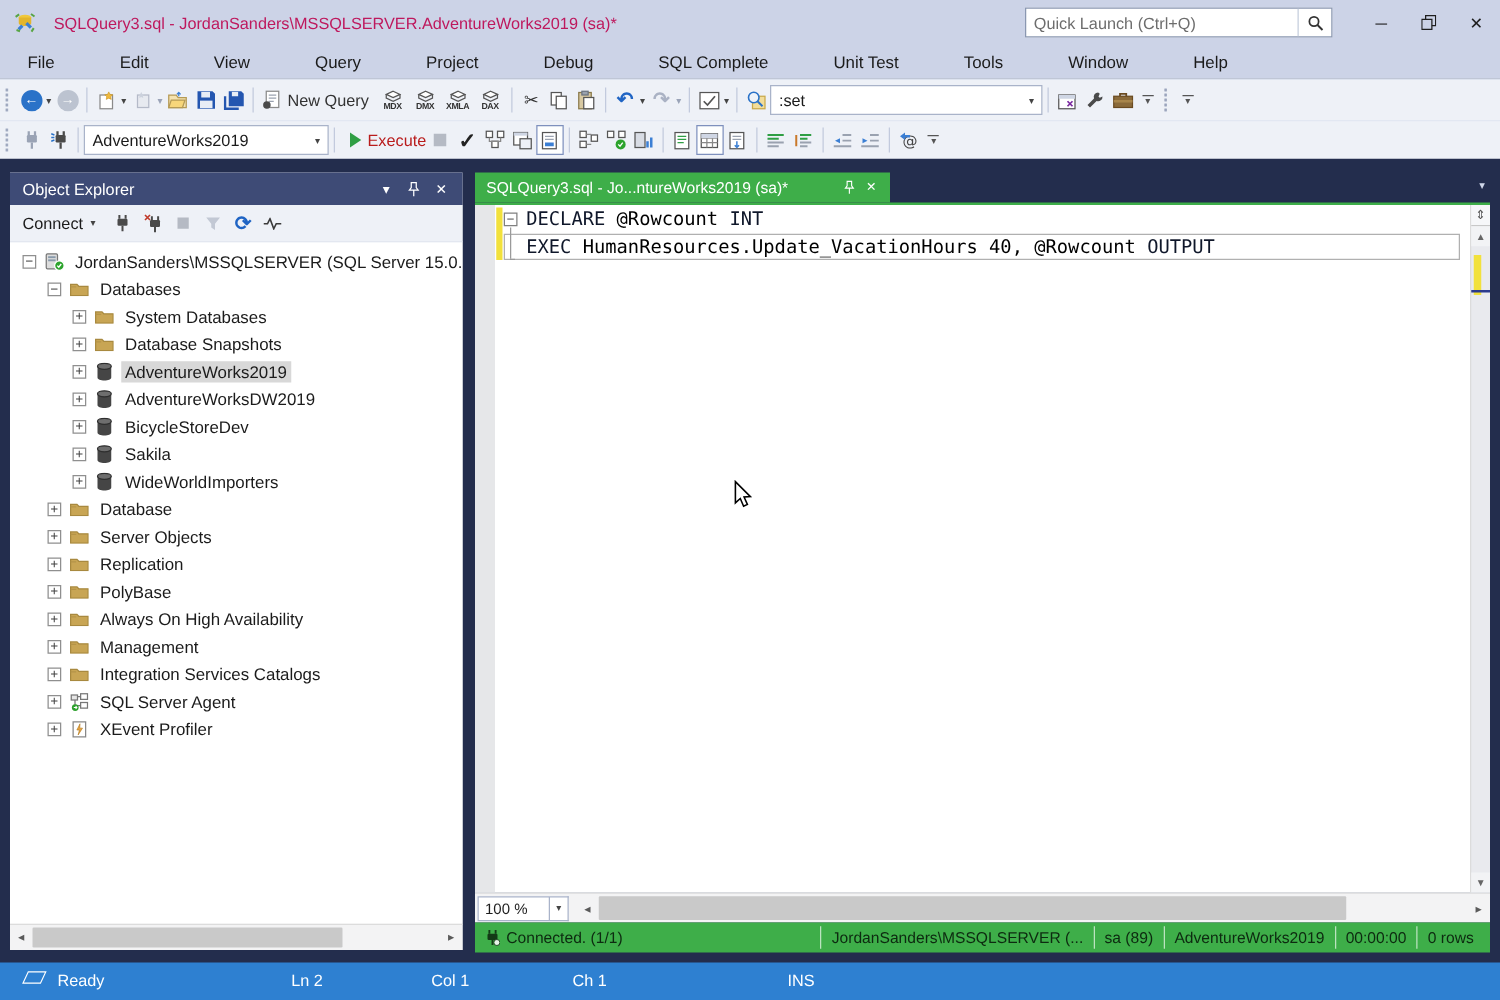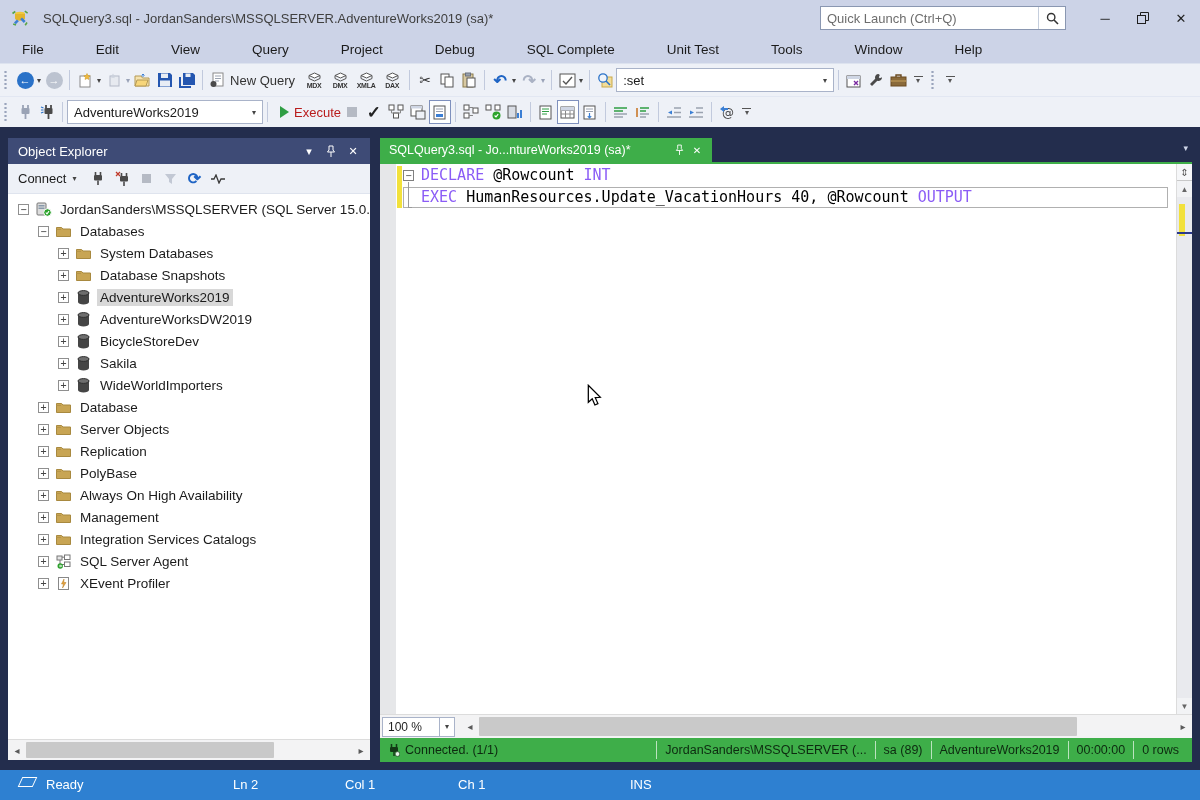--- a/index.html
+++ b/index.html
@@ -2,21 +2,21 @@
 <html><head>
 <meta charset="utf-8">
 <style>
   * { box-sizing: border-box; margin: 0; padding: 0; }
   html,body { width:1200px; height:800px; }
   body { font-family:"Liberation Sans",sans-serif; position:relative; background:#232d4d; overflow:hidden; color:#1e1e1e; }
 
   
   .titlebar { position:absolute; top:0; left:0; width:1200px; height:36px; background:#ccd3e7; display:flex; align-items:center; }
   .app-icon { margin-left:10px; display:flex; }
-  .title-text { margin-left:13px; font-size:13px; color:#404040; white-space:nowrap; }
+  .title-text { margin-left:13px; font-size:13px; color:#be185d; white-space:nowrap; }
   .tb-spacer { flex:1; }
   .quick-launch { width:246px; height:24px; background:#fff; border:1px solid #8a97b1; display:flex; align-items:center; margin-right:20px; }
   .quick-launch input { flex:1; border:none; outline:none; font-size:13px; padding:0 6px; color:#333; font-family:"Liberation Sans",sans-serif; background:transparent; }
   .quick-launch input::placeholder { color:#6d6d6d; }
   .ql-sep { width:1px; height:22px; background:#c5cedd; }
   .ql-icon { width:26px; display:flex; align-items:center; justify-content:center; }
   .win-btn { width:38px; height:30px; display:flex; align-items:center; justify-content:center; font-size:13px; color:#1e1e1e; }
 
   
   .menubar { position:absolute; top:36px; left:0; width:1200px; height:27px; background:#ccd3e7; display:flex; align-items:center; padding-left:12px;gap:32px; }
@@ -76,21 +76,21 @@
   .tab-title { flex:1; white-space:nowrap; overflow:hidden; }
   .tab-btn { width:18px; height:18px; display:flex; align-items:center; justify-content:center; color:#fff; font-size:10px; }
   .tablist-drop { position:absolute; right:4px; top:5px; color:#cfd6e8; font-size:9px; }
   .greenline { height:2px; background:#3eae49; }
   .editor-body { flex:1; background:#fff; position:relative; overflow:hidden; }
   .ind-margin { position:absolute; left:0; top:0; bottom:0; width:16px; background:#e6e7e9; }
   .change-bar { position:absolute; left:17px; top:2px; width:5px; height:42px; background:#f2e13c; }
   .code-area { position:absolute; left:23px; top:1px; right:24px; }
   .code-line { white-space:pre; font-family:"DejaVu Sans Mono",monospace; font-size:15px; height:21.5px; line-height:21.5px; padding-left:18px; }
   .code-line.current { outline:1px solid #b0b0b0; outline-offset:-1px; }
-  .tok-keyword { color:#8b5cf6; }
+  .tok-keyword { color:#0f172a; }
   .tok-plain { color:#000; }
   .fold-box { position:absolute; left:0; top:5px; width:11px; height:11px; border:1px solid #808080; background:#fff; font-size:10px; line-height:9px; text-align:center; color:#555; font-family:"DejaVu Sans Mono",monospace; }
   .fold-line { position:absolute; left:5px; top:17px; height:25px; border-left:1px solid #9a9a9a; }
   .fold-tick { position:absolute; left:5px; top:42px; width:4px; border-bottom:1px solid #9a9a9a; }
   .vscroll { position:absolute; right:0; top:0; bottom:0; width:16px; background:#e9eaee; border-left:1px solid #dcdcdc; }
   .vs-btn { height:16px; display:flex; align-items:center; justify-content:center; color:#666; font-size:8px; background:#f2f3f5; }
   .vs-split { height:17px; border-bottom:1px solid #c8c8c8; font-size:10px; color:#555; display:flex; align-items:center; justify-content:center; background:#f6f7f9; }
   .vs-mark-y { position:absolute; left:2px; width:6px; top:40px; height:32px; background:#f2e13c; }
   .vs-mark-b { position:absolute; left:0; right:0; top:68px; height:2px; background:#2b3a8c; }
   .vs-down { position:absolute; bottom:0; left:0; right:0; }

